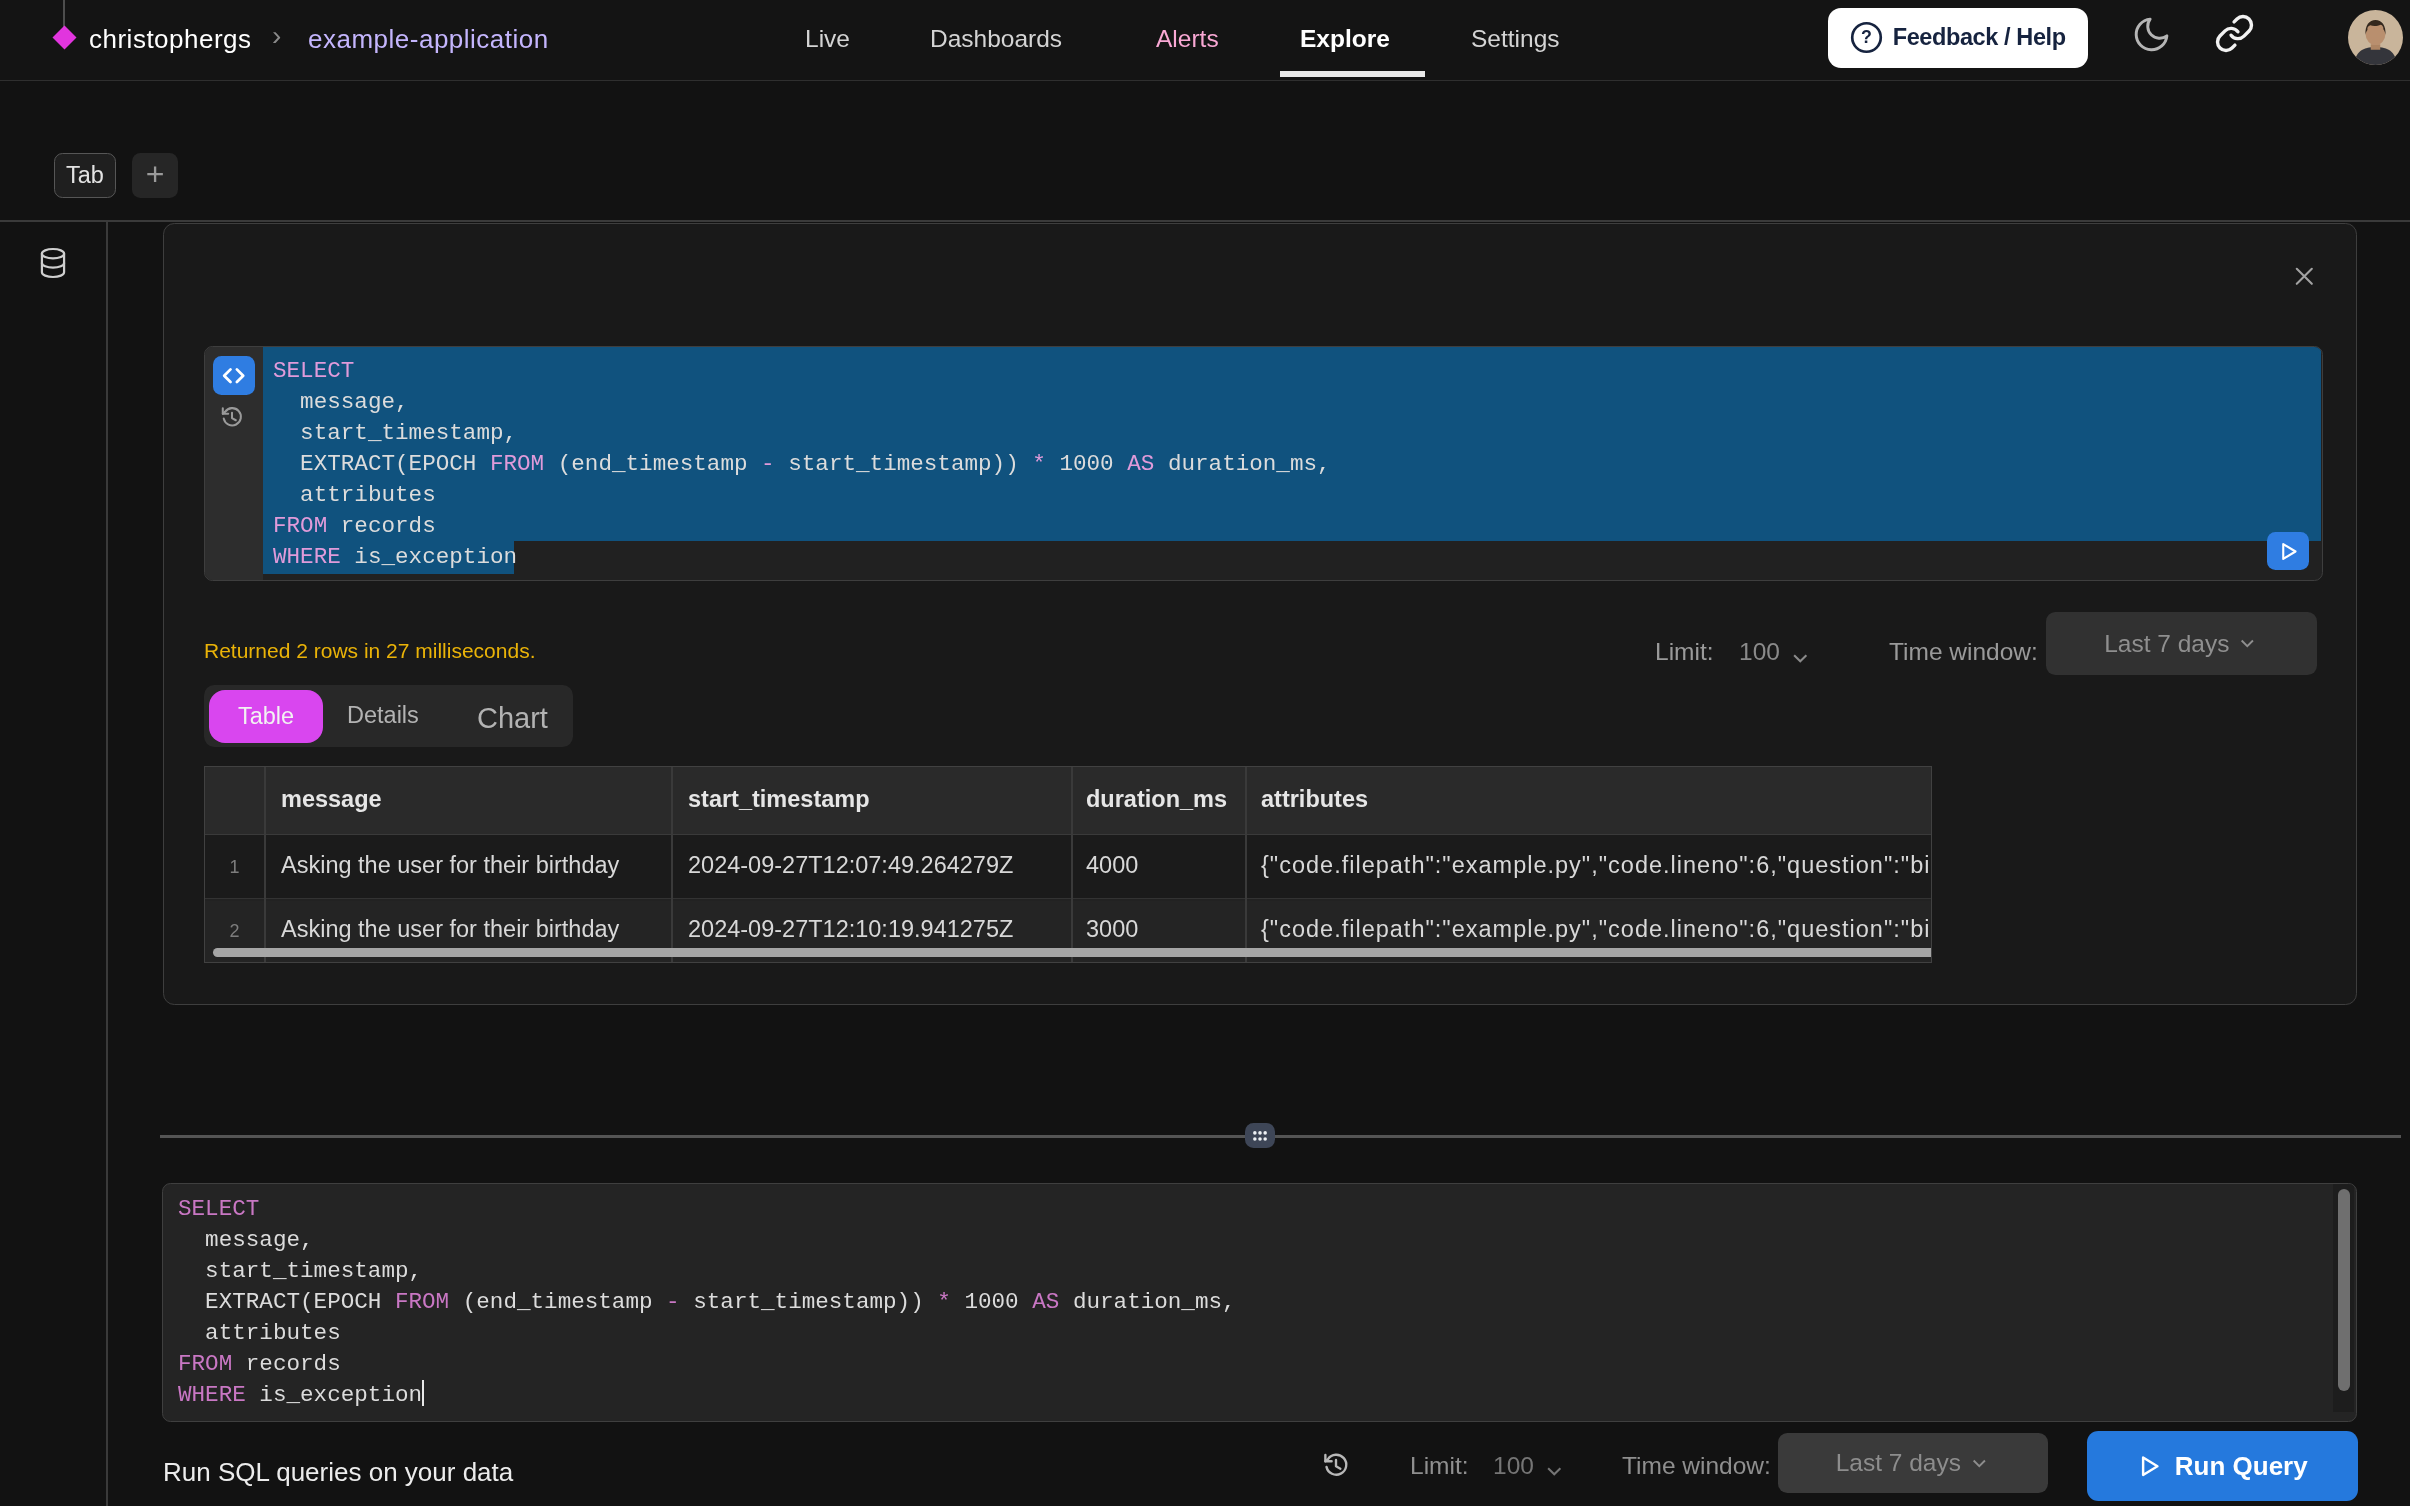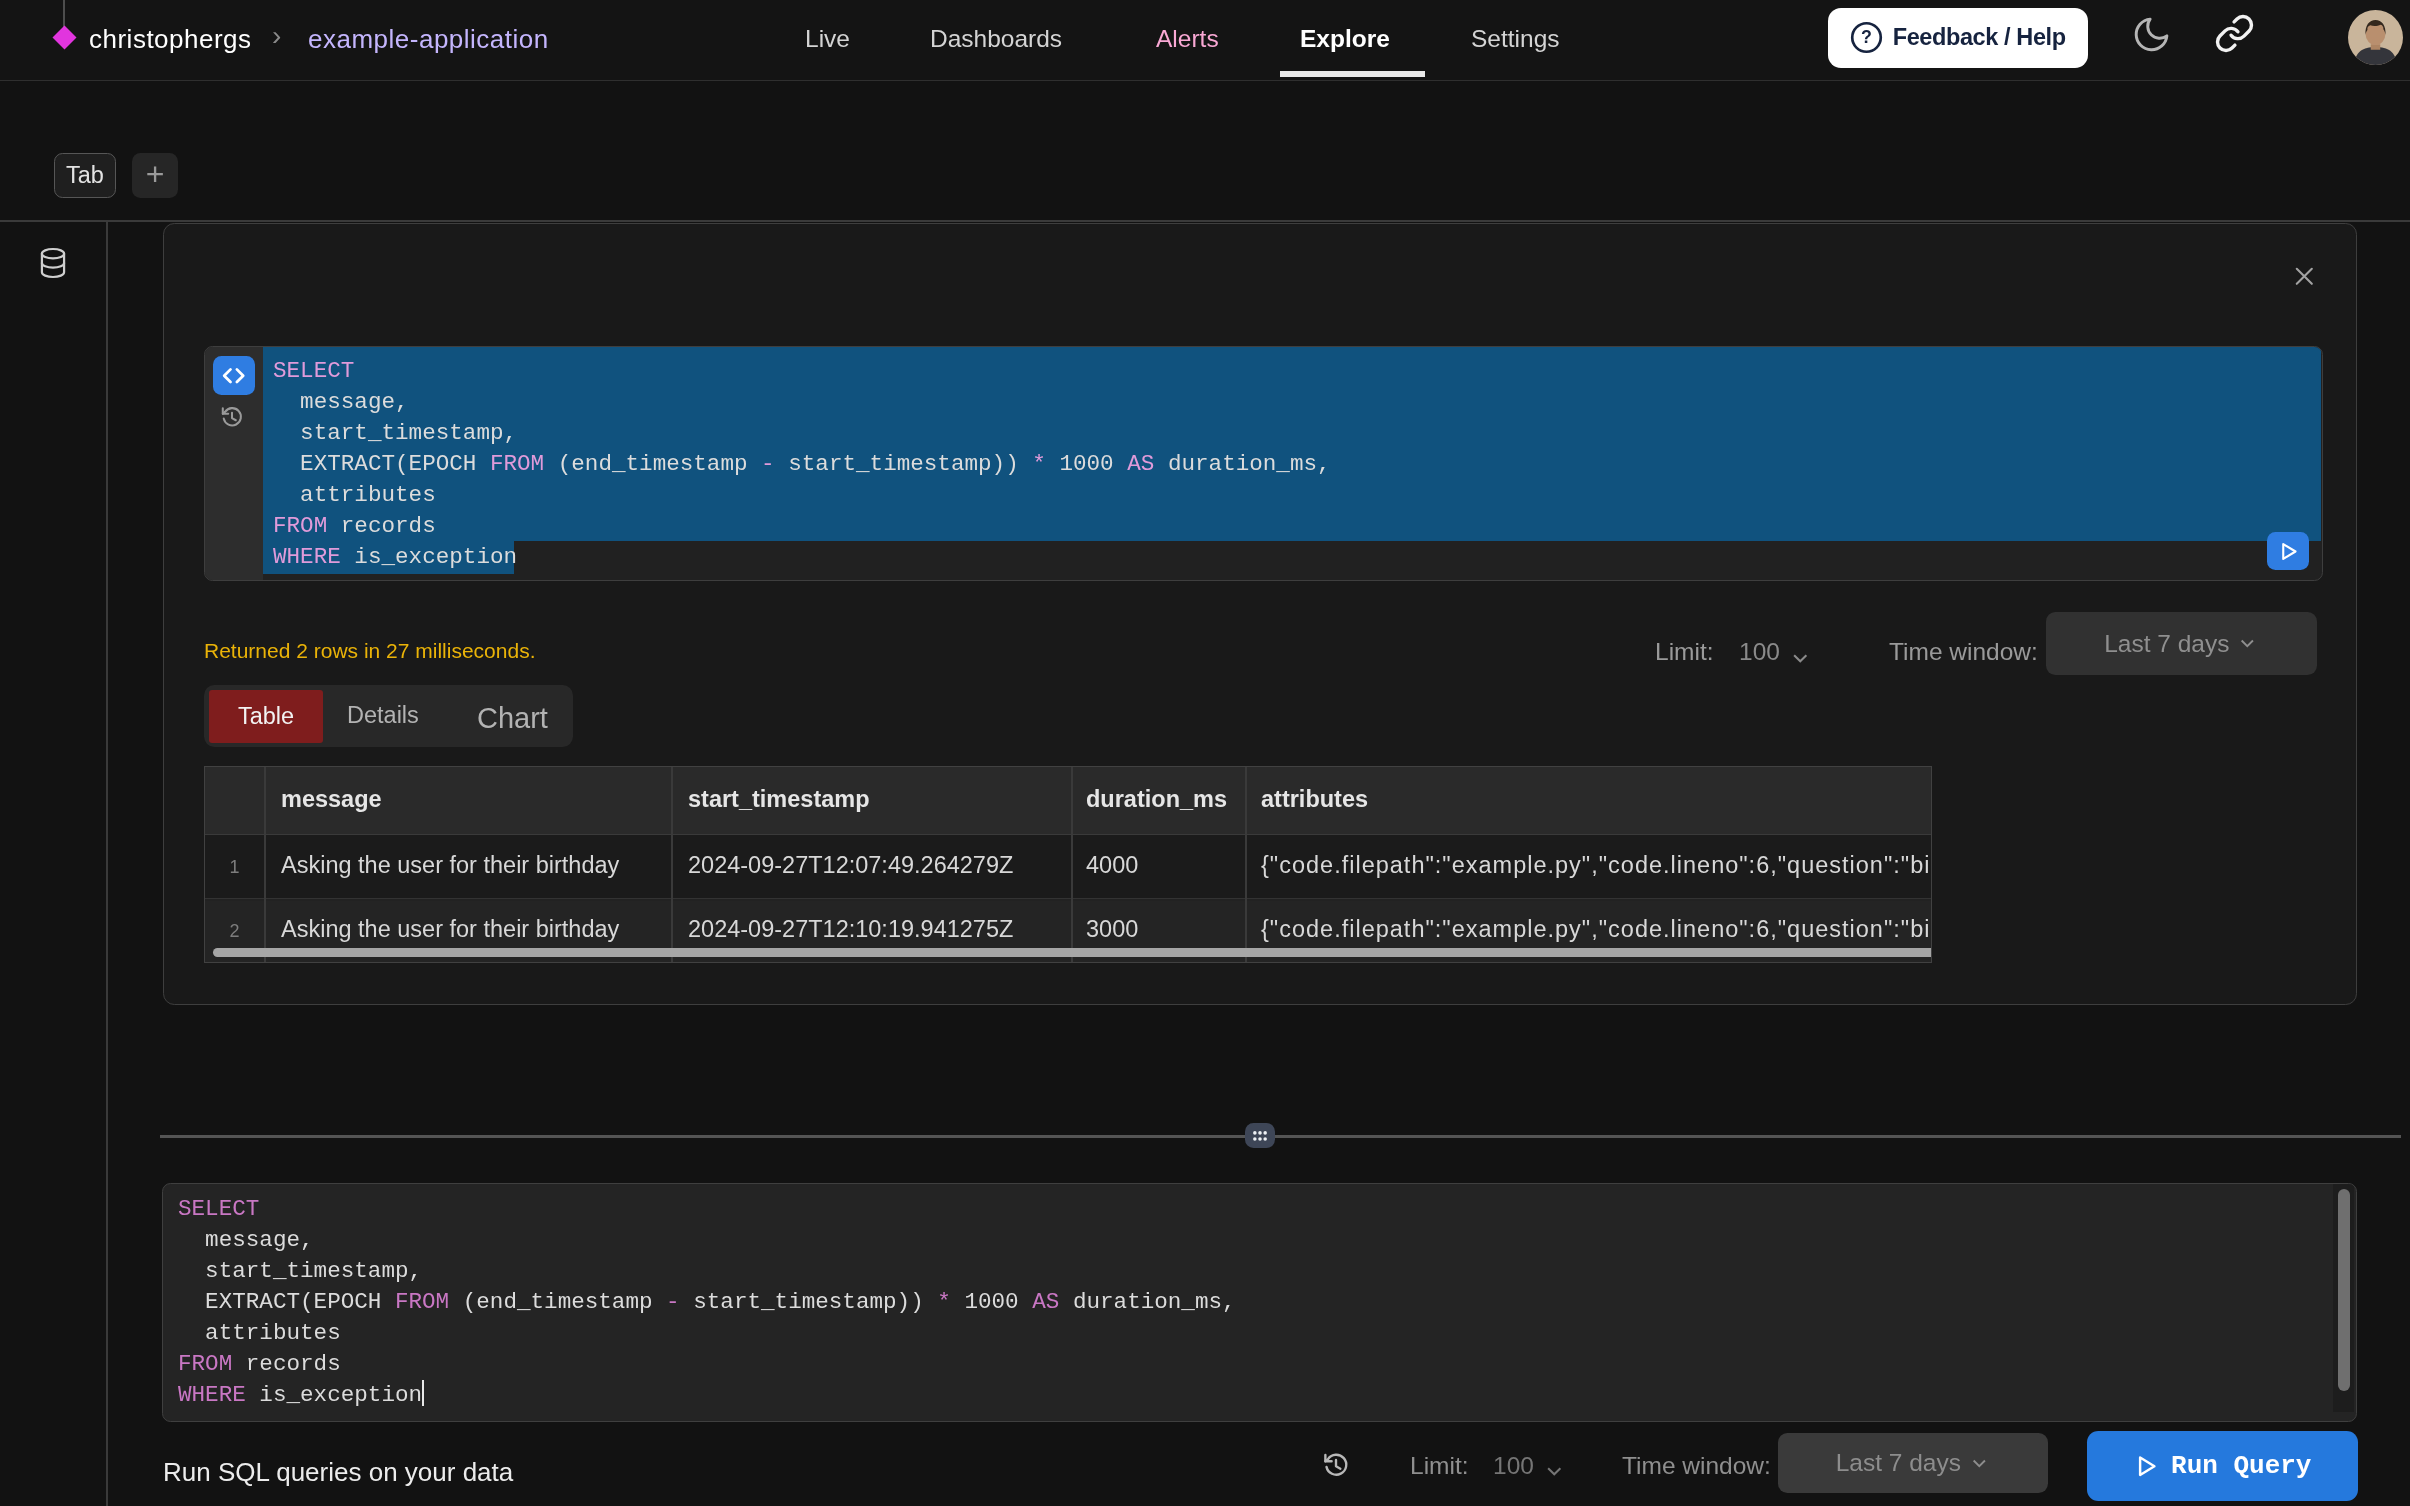--- a/index.html
+++ b/index.html
@@ -118,21 +118,21 @@
   <svg class="abs" style="left:1624px;top:422px;" width="24.5" height="24.5" viewBox="0 0 24 24" fill="none" stroke="#8a8a8a" stroke-width="2">
         <path d="M6 9 L12 15 L18 9"></path>
       </svg>
   <div class="abs" style="left:1725px;top:414px;font-size:24.5px;color:#9a9a9a;">Time window:</div>
   <div class="abs" style="left:1882px;top:388px;width:271px;height:63px;background:#313131;border-radius:9.4px;color:#8f8f8f;font-size:24.5px;display:flex;align-items:center;justify-content:center;">Last 7 days&nbsp;
     <svg width="22.6" height="22.6" viewBox="0 0 24 24" fill="none" stroke="#8f8f8f" stroke-width="2">
           <path d="M6 9 L12 15 L18 9"></path>
         </svg></div>
 
   <div class="abs" style="left:40px;top:461px;width:369px;height:62px;background:#282828;border-radius:10.4px;"></div>
-  <div class="abs" style="left:45px;top:466px;width:114px;height:53px;background:#7f1d1d;border-radius:3px;color:#f2f2f2;font-size:23.5px;display:flex;align-items:center;justify-content:center;">Table</div>
+  <div class="abs" style="left:45px;top:466px;width:114px;height:53px;background:#d946ef;border-radius:16px;color:#f2f2f2;font-size:23.5px;display:flex;align-items:center;justify-content:center;">Table</div>
   <div class="abs" style="left:183px;top:478px;font-size:23.5px;color:#b3b3b3;">Details</div>
   <div class="abs" style="left:313px;top:478px;font-size:29px;color:#b3b3b3;">Chart</div>
 
   <div class="abs" style="left:40px;top:542px;width:1728px;height:197px;border:1.9px solid #414141;overflow:hidden;background:#222;">
     <div class="abs" style="left:0;top:0;width:100%;height:68px;background:#2a2a2a;border-bottom:1.9px solid #3a3a3a;"></div>
     <div class="abs" style="left:0;top:68px;width:100%;height:64px;background:#1b1b1b;border-bottom:1.9px solid #333;"></div>
     <div class="abs" style="left:0;top:134px;width:100%;height:63px;background:#242424;"></div>
 
     <div class="abs" style="left:59px;top:0;width:1.9px;height:197px;background:#3a3a3a;"></div>
     <div class="abs" style="left:466px;top:0;width:1.9px;height:197px;background:#3a3a3a;"></div>
@@ -195,21 +195,21 @@
 <div class="abs" style="left:1410px;top:1452px;font-size:24.5px;color:#8f8f8f;">Limit:</div>
 <div class="abs" style="left:1493px;top:1452px;font-size:24.5px;color:#757575;">100</div>
 <svg class="abs" style="left:1542px;top:1459px;" width="24.5" height="24.5" viewBox="0 0 24 24" fill="none" stroke="#757575" stroke-width="2">
       <path d="M6 9 L12 15 L18 9"></path>
     </svg>
 <div class="abs" style="left:1622px;top:1452px;font-size:24.5px;color:#8f8f8f;">Time window:</div>
 <div class="abs" style="left:1778px;top:1433px;width:270px;height:60px;background:#3a3a3a;border-radius:9.4px;color:#8d8d8d;font-size:24.5px;display:flex;align-items:center;justify-content:center;">Last 7 days&nbsp;
   <svg width="22.6" height="22.6" viewBox="0 0 24 24" fill="none" stroke="#8d8d8d" stroke-width="2">
         <path d="M6 9 L12 15 L18 9"></path>
       </svg></div>
-<div class="abs" style="left:2087px;top:1431px;width:271px;height:70px;background:#2579dd;border-radius:11.3px;color:#ffffff;font-size:26px;display:flex;align-items:center;justify-content:center;gap:13px;font-family:Liberation Mono, monospace;">
+<div class="abs" style="left:2087px;top:1431px;width:271px;height:70px;background:#2579dd;border-radius:11.3px;color:#ffffff;font-size:26px;display:flex;align-items:center;justify-content:center;gap:13px;">
   <svg width="24.5" height="24.5" viewBox="0 0 24 24" fill="none" stroke="#fff" stroke-width="2.4" stroke-linejoin="round">
         <path d="M6 3.5 L20 12 L6 20.5 Z"></path>
       </svg>
   <span style="font-weight:bold;">Run Query</span>
     </div>
 
 </div>
 
 
 </body></html>

